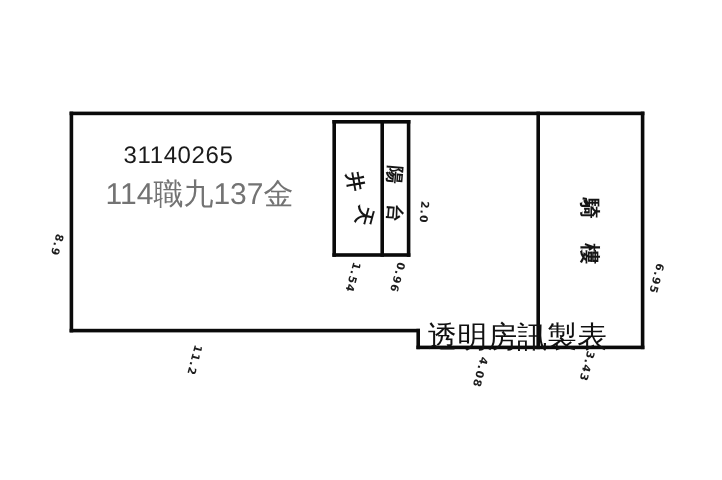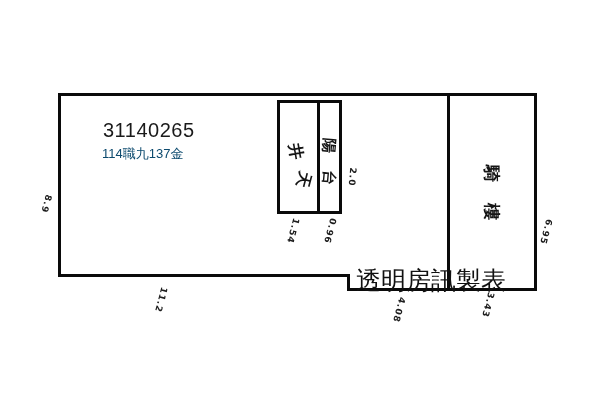--- a/index.html
+++ b/index.html
@@ -13,22 +13,22 @@
     color: #000;
   }
   .wall { position: absolute; background: #0a0a0a; }
   .txt  { position: absolute; white-space: nowrap; }
 
   .plan-id {
     left: 103px; top: 119px;
     font-size: 20px; letter-spacing: 0.5px; color: #1a1a1a;
   }
   .plan-label {
-    left: 102px; top: 145px;
-    font-size: 13px; color: #0c4a6e;
+    left: 88px; top: 145px;
+    font-size: 25px; color: #737373;
   }
   .watermark {
     left: 356px; top: 264px;
     font-size: 25px; color: #111; z-index: 5;
   }
 
   
   .dim {
     position: absolute;
     font-family: "DejaVu Sans", sans-serif;

